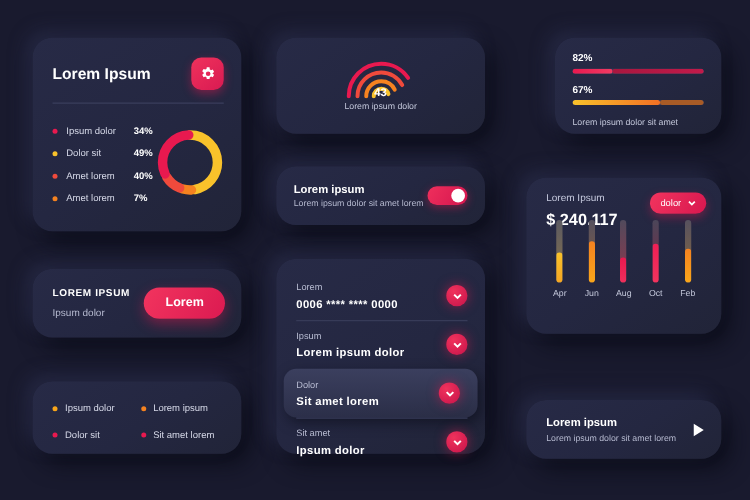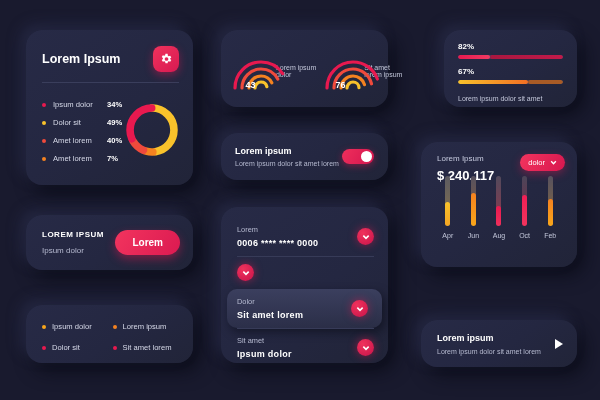--- a/index.html
+++ b/index.html
@@ -41,21 +41,21 @@
     font-size: 7.6px; color: #d6d9e8; margin-top: 9px;
   }
   .dot { width: 4px; height: 4px; border-radius: 50%; margin-right: 7px; flex: none; }
   .lg-name { width: 54px; }
   .lg-val { font-weight: bold; color: #fff; }
   .donut-wrap { width: 62px; display: flex; align-items: center; justify-content: center; padding-top: 6px; }
 
   
   #card-gauges { left: 221px; top: 30px; width: 167px; height: 77px; }
   .gauge-row { display: flex; height: 100%; padding: 7px 4px 6px 4px; }
-  .gauge-cell { flex: 1; display: flex; flex-direction: row; align-items: center; }
+  .gauge-cell { flex: 1; display: flex; flex-direction: column; align-items: center; }
   .gauge-svg { position: relative; width: 72px; height: 42px; }
   .gauge-svg svg { position: absolute; left: 0; top: 0; }
   .gauge-num {
     position: absolute; left: 0; right: 0; bottom: 0;
     text-align: center; font-size: 9px; font-weight: bold; color: #fff;
   }
   .gauge-cap { font-size: 7px; color: #c3c7da; margin-top: 3px; }
 
   
   #card-progress { left: 444px; top: 30px; width: 133px; height: 77px; }
@@ -235,34 +235,20 @@
               <path d="M10 40 A26 26 0 0 1 62 40" stroke="#e8194f" stroke-dasharray="66 100"></path>
               <path d="M17 40 A19 19 0 0 1 55 40" stroke="#ef4a3c" stroke-dasharray="50 100"></path>
               <path d="M24 40 A12 12 0 0 1 48 40" stroke="#f58220" stroke-dasharray="32 100"></path>
               <path d="M30 40 A6 6 0 0 1 42 40" stroke="#f9c22b" stroke-dasharray="17 100"></path>
             </g>
           </svg>
           <div class="gauge-num">43</div>
         </div>
         <div class="gauge-cap">Lorem ipsum dolor</div>
       </div>
-      <div class="gauge-cell">
-        <div class="gauge-svg">
-          <svg width="72" height="42" viewBox="0 0 72 42">
-            <g fill="none" stroke-linecap="round" stroke-width="3.2">
-              <path d="M10 40 A26 26 0 0 1 62 40" stroke="#e8194f" stroke-dasharray="72 100"></path>
-              <path d="M17 40 A19 19 0 0 1 55 40" stroke="#ef4a3c" stroke-dasharray="55 100"></path>
-              <path d="M24 40 A12 12 0 0 1 48 40" stroke="#f58220" stroke-dasharray="34 100"></path>
-              <path d="M30 40 A6 6 0 0 1 42 40" stroke="#f9c22b" stroke-dasharray="18 100"></path>
-            </g>
-          </svg>
-          <div class="gauge-num">76</div>
-        </div>
-        <div class="gauge-cap">Sit amet lorem ipsum</div>
-      </div>
     </div>
   </div>
 
   <div class="card" id="card-progress">
     <div class="inner">
       <div class="pg-label">82%</div>
       <div class="pg-track">
         <div class="pg-fill" style="width:30%;background:linear-gradient(90deg,#e8194f,#f03b63)"></div>
         <div class="pg-fill" style="left:30%;width:70%;background:linear-gradient(90deg,#a8173f,#c21a4a)"></div>
       </div>
@@ -326,20 +312,24 @@
           <div class="lrow-top">Lorem</div>
           <div class="lrow-main">0006 **** **** 0000</div>
         </div>
         <div class="chev">
           <svg viewBox="0 0 12 12">
               <polyline points="2,4 6,8 10,4"></polyline>
             </svg>
         </div>
       </div>
       <div class="lrow">
+        <div>
+          <div class="lrow-top">Ipsum</div>
+          <div class="lrow-main">Lorem ipsum dolor</div>
+        </div>
         <div class="chev">
           <svg viewBox="0 0 12 12">
               <polyline points="2,4 6,8 10,4"></polyline>
             </svg>
         </div>
       </div>
       <div class="lrow active">
         <div>
           <div class="lrow-top">Dolor</div>
           <div class="lrow-main">Sit amet lorem</div>

